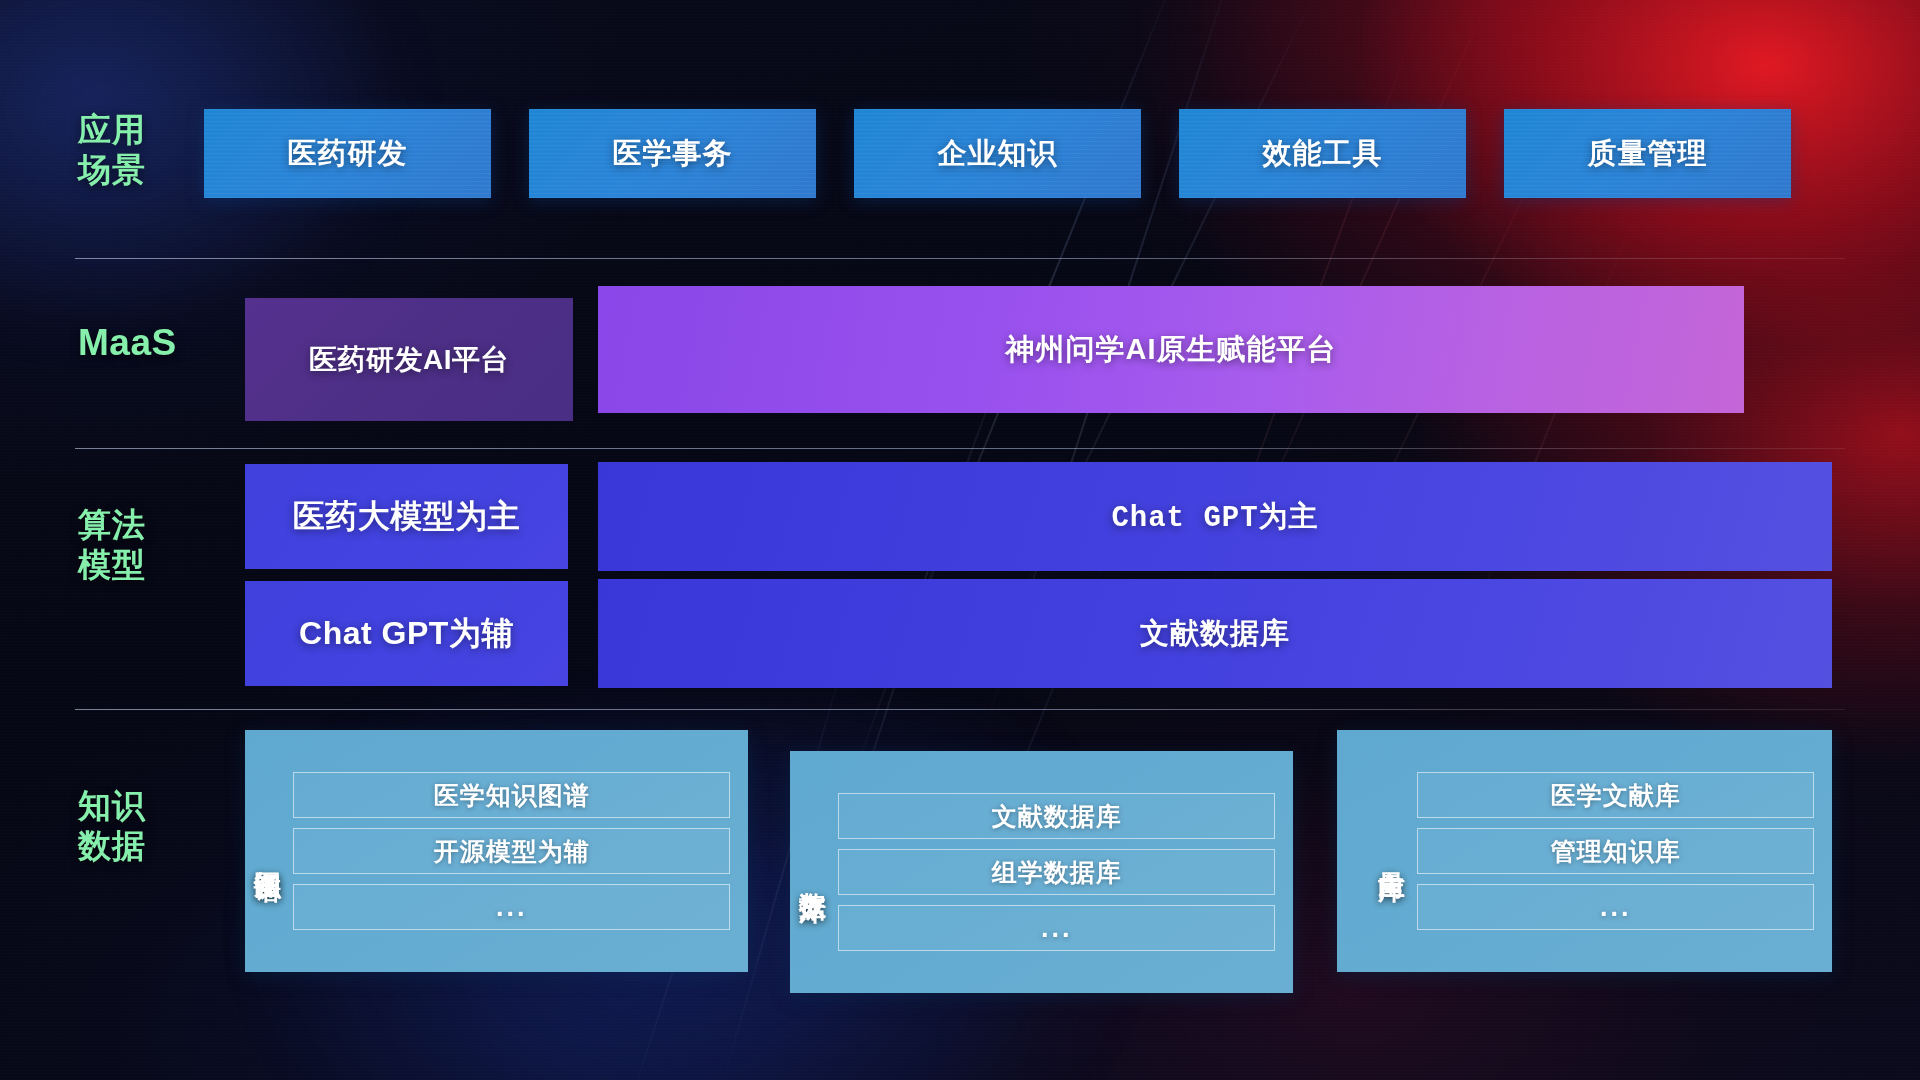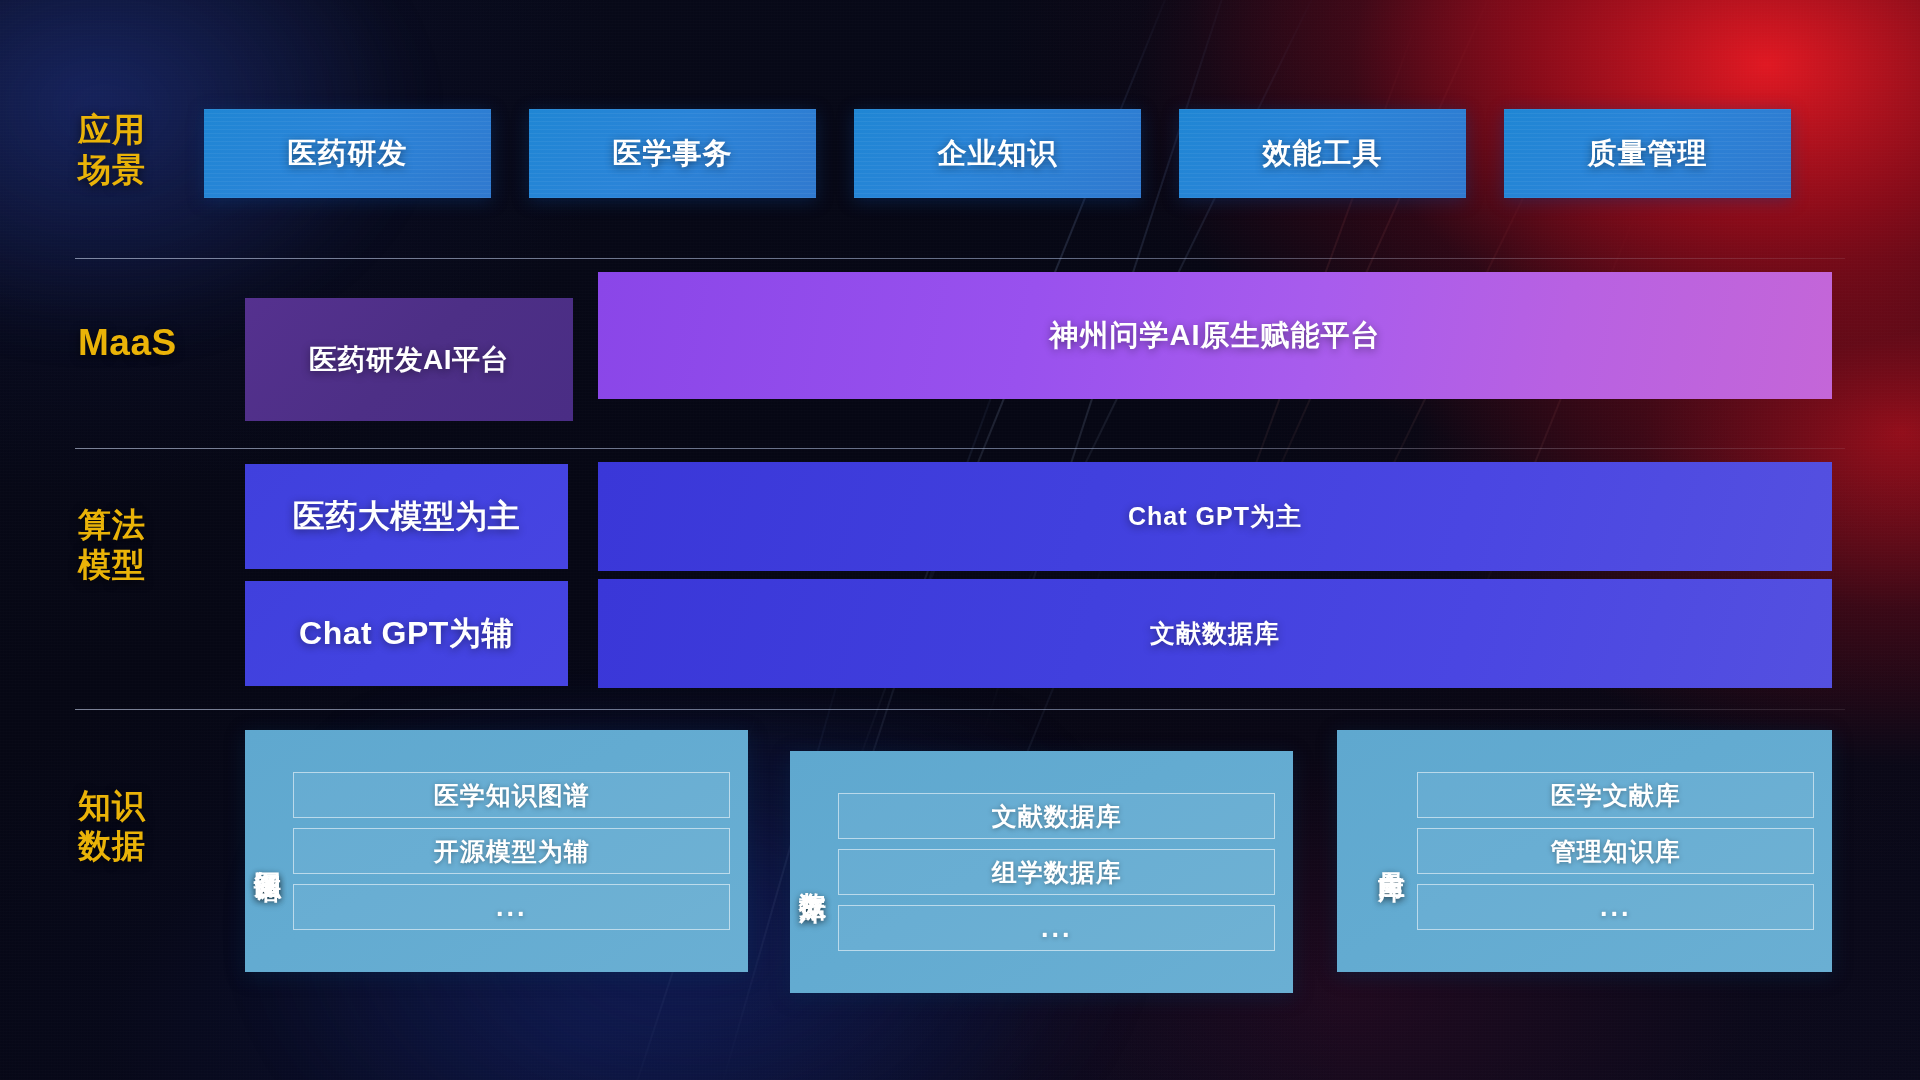--- a/index.html
+++ b/index.html
@@ -50,21 +50,21 @@
     filter:blur(26px);
   }
 
   
   #diagram {
     position:absolute; left:0; top:0; width:1920px; height:1080px; z-index:2;
   }
   .row-label {
     position:absolute;
     left:78px; width:150px;
-    color:#eab308;
+    color:#86efac;
     font-weight:bold;
     font-size:33px;
     line-height:1.22;
     letter-spacing:1px;
     text-align:left;
     text-shadow:0 2px 10px rgba(0,0,0,.65);
   }
   .row-label.maas { font-size:37px; letter-spacing:0.5px; }
   .divider {
     position:absolute; left:75px; width:1770px; height:1px;
@@ -103,21 +103,21 @@
     font-size:29px; letter-spacing:1px;
   }
 
   
   .algo-left {
     background:linear-gradient(135deg, #4040dd 0%, #4243e0 50%, #4744e2 100%);
     font-size:32px; letter-spacing:.5px;
   }
   .algo-right {
     background:linear-gradient(105deg, #3a37d8 0%, #4140de 40%, #4a46e2 70%, #5450e0 100%);
-    font-size:25px; letter-spacing:1px;
+    font-size:29px; letter-spacing:1px;font-family:Liberation Mono, monospace;
   }
 
   
   .kpanel {
     position:absolute;
     background:linear-gradient(150deg, #5fa8cf 0%, #63abd1 45%, #6aafd3 100%);
     display:flex; align-items:stretch;
     box-shadow:0 4px 18px rgba(10,50,90,.35);
   }
   .kpanel-title {
@@ -197,21 +197,21 @@
 
   <div class="divider" style="top:258px;"></div>
 
   <div class="row-label maas" style="top:320px;">
     <div>MaaS</div>
   </div>
 
   <div class="cell maas-left" style="left:245px; top:288px; width:328px; height:123px;margin-top:10px;">
     <span>医药研发AI平台</span>
   </div>
-  <div class="cell maas-right" style="left:598px; top:272px; width:1234px; height:127px;">
+  <div class="cell maas-right" style="left:598px; top:286px; width:1146px; height:127px;">
     <span>神州问学AI原生赋能平台</span>
   </div>
 
   <div class="divider" style="top:448px;"></div>
 
   <div class="row-label" style="top:505px;">
     <div>算法</div>
     <div>模型</div>
   </div>
 

